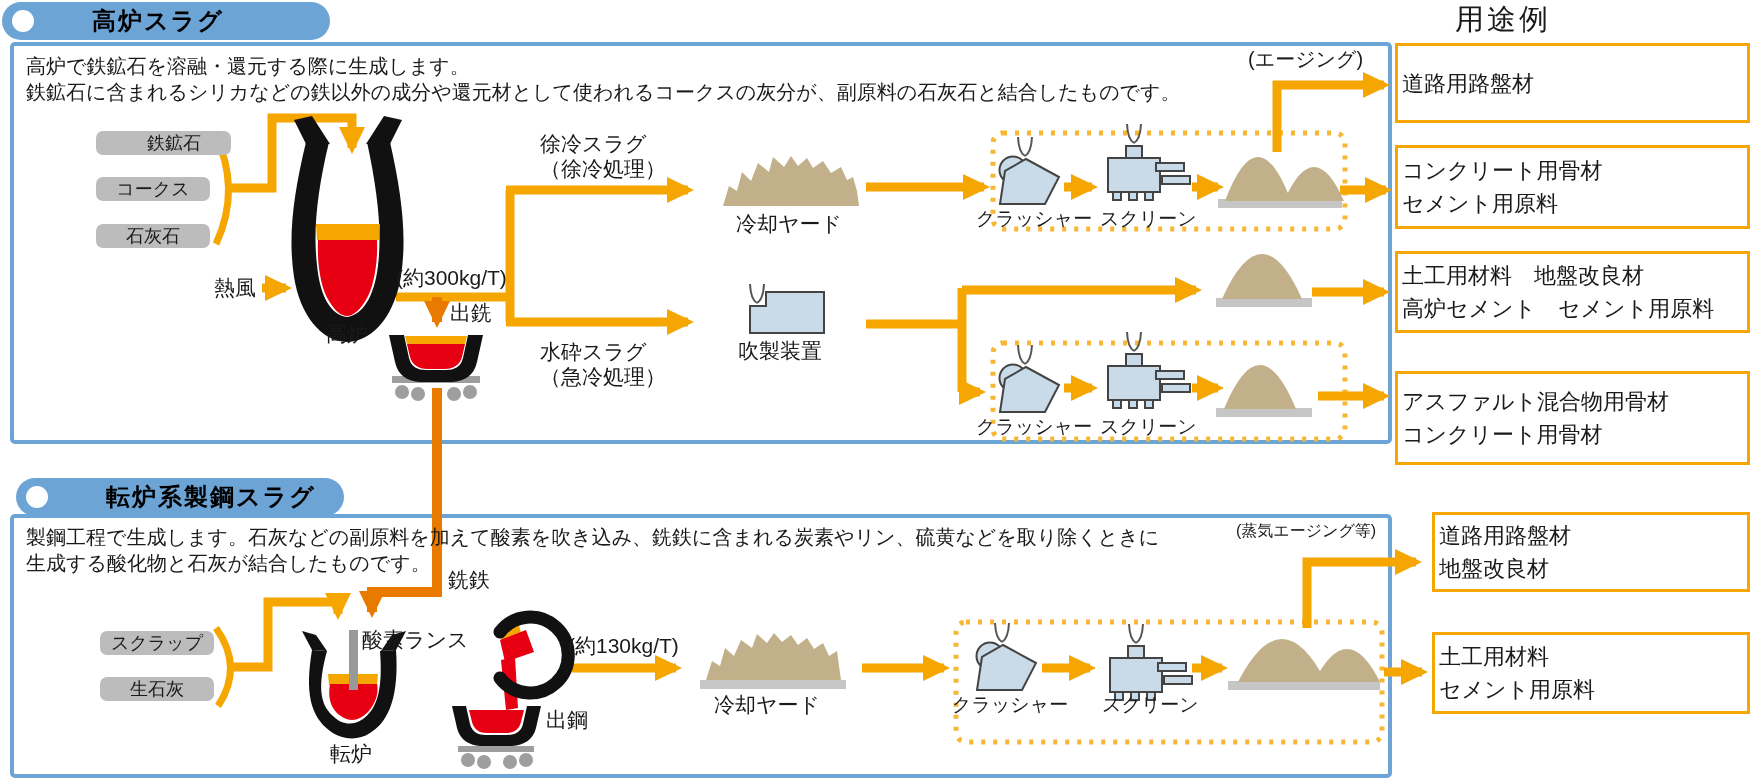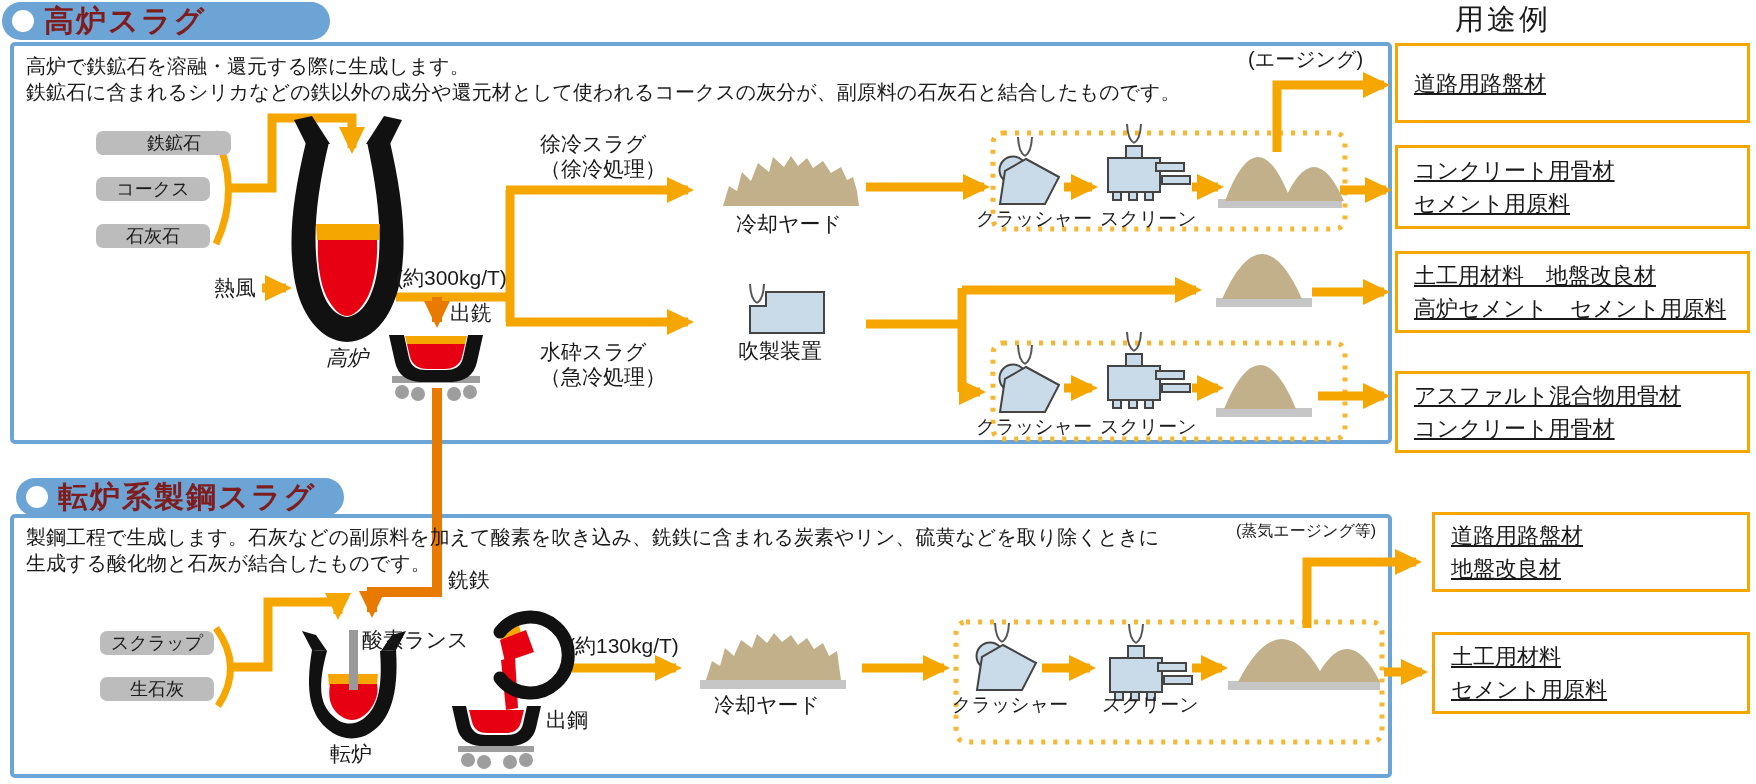--- a/index.html
+++ b/index.html
@@ -3,31 +3,31 @@
 <meta charset="utf-8">
 <style>
   html,body{margin:0;padding:0;background:#fff;}
   .canvas{position:relative;width:1756px;height:784px;background:#fff;overflow:hidden;
           font-family:"Liberation Sans","DejaVu Sans",sans-serif;color:#1a1a1a;}
   .canvas svg{position:absolute;left:0;top:0;}
   .abs{position:absolute;white-space:nowrap;}
   .pill{position:absolute;height:38px;background:#6CA4D6;border-radius:19px;
         display:flex;align-items:center;gap:10px;padding-left:10px;box-sizing:border-box;}
   .pill .bullet{width:22px;height:22px;border-radius:50%;background:#fff;flex:0 0 auto;}
-  .pill .ptitle{color:#7f1d1d;font-size:30px;font-weight:bold;letter-spacing:2px;}
+  .pill .ptitle{color:#000000;font-size:24px;font-weight:bold;letter-spacing:2px;margin-left:48px;}
   .desc{font-size:20px;line-height:26px;}
   .inpill{position:absolute;width:114px;height:24px;background:#BCBCBC;border-radius:7px;
           display:flex;align-items:center;justify-content:center;font-size:18px;}
   .lbl{font-size:21px;}
   .lbl-s{font-size:19px;}
   .lbl-c{text-align:center;}
   .two{line-height:25px;}
   .ubox{position:absolute;background:#fff;border:3.5px solid #F5A600;box-sizing:border-box;
-        display:flex;flex-direction:column;justify-content:center;padding:6px 16px;
-        font-size:22px;line-height:1.5;text-decoration:underline;}
+        display:flex;flex-direction:column;justify-content:center;padding:6px 4px;
+        font-size:22px;line-height:1.5;}
   .usage-title{font-size:29px;letter-spacing:3px;}
 </style>
 </head>
 <body>
 
 <div class="canvas">
 
   <svg width="1756" height="784" viewBox="0 0 1756 784">
     <defs>
       <marker id="mA" markerUnits="userSpaceOnUse" markerWidth="32" markerHeight="32" refX="23" refY="16" orient="auto">
@@ -215,21 +215,21 @@
     <span class="ptitle">高炉スラグ</span>
   </div>
   <div class="abs desc" style="left:26px;top:53px;">高炉で鉄鉱石を溶融・還元する際に生成します。</div>
   <div class="abs desc" style="left:26px;top:79px;">鉄鉱石に含まれるシリカなどの鉄以外の成分や還元材として使われるコークスの灰分が、副原料の石灰石と結合したものです。</div>
 
   <div class="inpill" style="left:96px;top:131px;padding-left:21px;">鉄鉱石</div>
   <div class="inpill" style="left:96px;top:177px;">コークス</div>
   <div class="inpill" style="left:96px;top:224px;">石灰石</div>
 
   <div class="abs lbl" style="left:214px;top:274px;">熱風</div>
-  <div class="abs lbl" style="left:326px;top:344px;font-style:italic;">高炉</div>
+  <div class="abs lbl" style="left:326px;top:320px;">高炉</div>
   <div class="abs lbl" style="left:396px;top:264px;">(約300kg/T)</div>
   <div class="abs lbl" style="left:450px;top:299px;">出銑</div>
 
   <div class="abs lbl two" style="left:540px;top:131px;">
     <div>徐冷スラグ</div>
     <div>（徐冷処理）</div>
   </div>
   <div class="abs lbl" style="left:736px;top:210px;">冷却ヤード</div>
   <div class="abs lbl two" style="left:540px;top:339px;">
     <div>水砕スラグ</div>
@@ -268,21 +268,21 @@
     <div></div>
   </div>
   <div class="ubox" style="left:1395px;top:145px;width:355px;height:84px;">
     <div>コンクリート用骨材</div>
     <div>セメント用原料</div>
   </div>
   <div class="ubox" style="left:1395px;top:251px;width:355px;height:82px;">
     <div>土工用材料　地盤改良材</div>
     <div>高炉セメント　セメント用原料</div>
   </div>
-  <div class="ubox" style="left:1395px;top:371px;width:355px;height:82px;">
+  <div class="ubox" style="left:1395px;top:371px;width:355px;height:94px;">
     <div>アスファルト混合物用骨材</div>
     <div>コンクリート用骨材</div>
   </div>
   <div class="ubox" style="left:1432px;top:512px;width:318px;height:80px;">
     <div>道路用路盤材</div>
     <div>地盤改良材</div>
   </div>
   <div class="ubox" style="left:1432px;top:632px;width:318px;height:82px;">
     <div>土工用材料</div>
     <div>セメント用原料</div>

